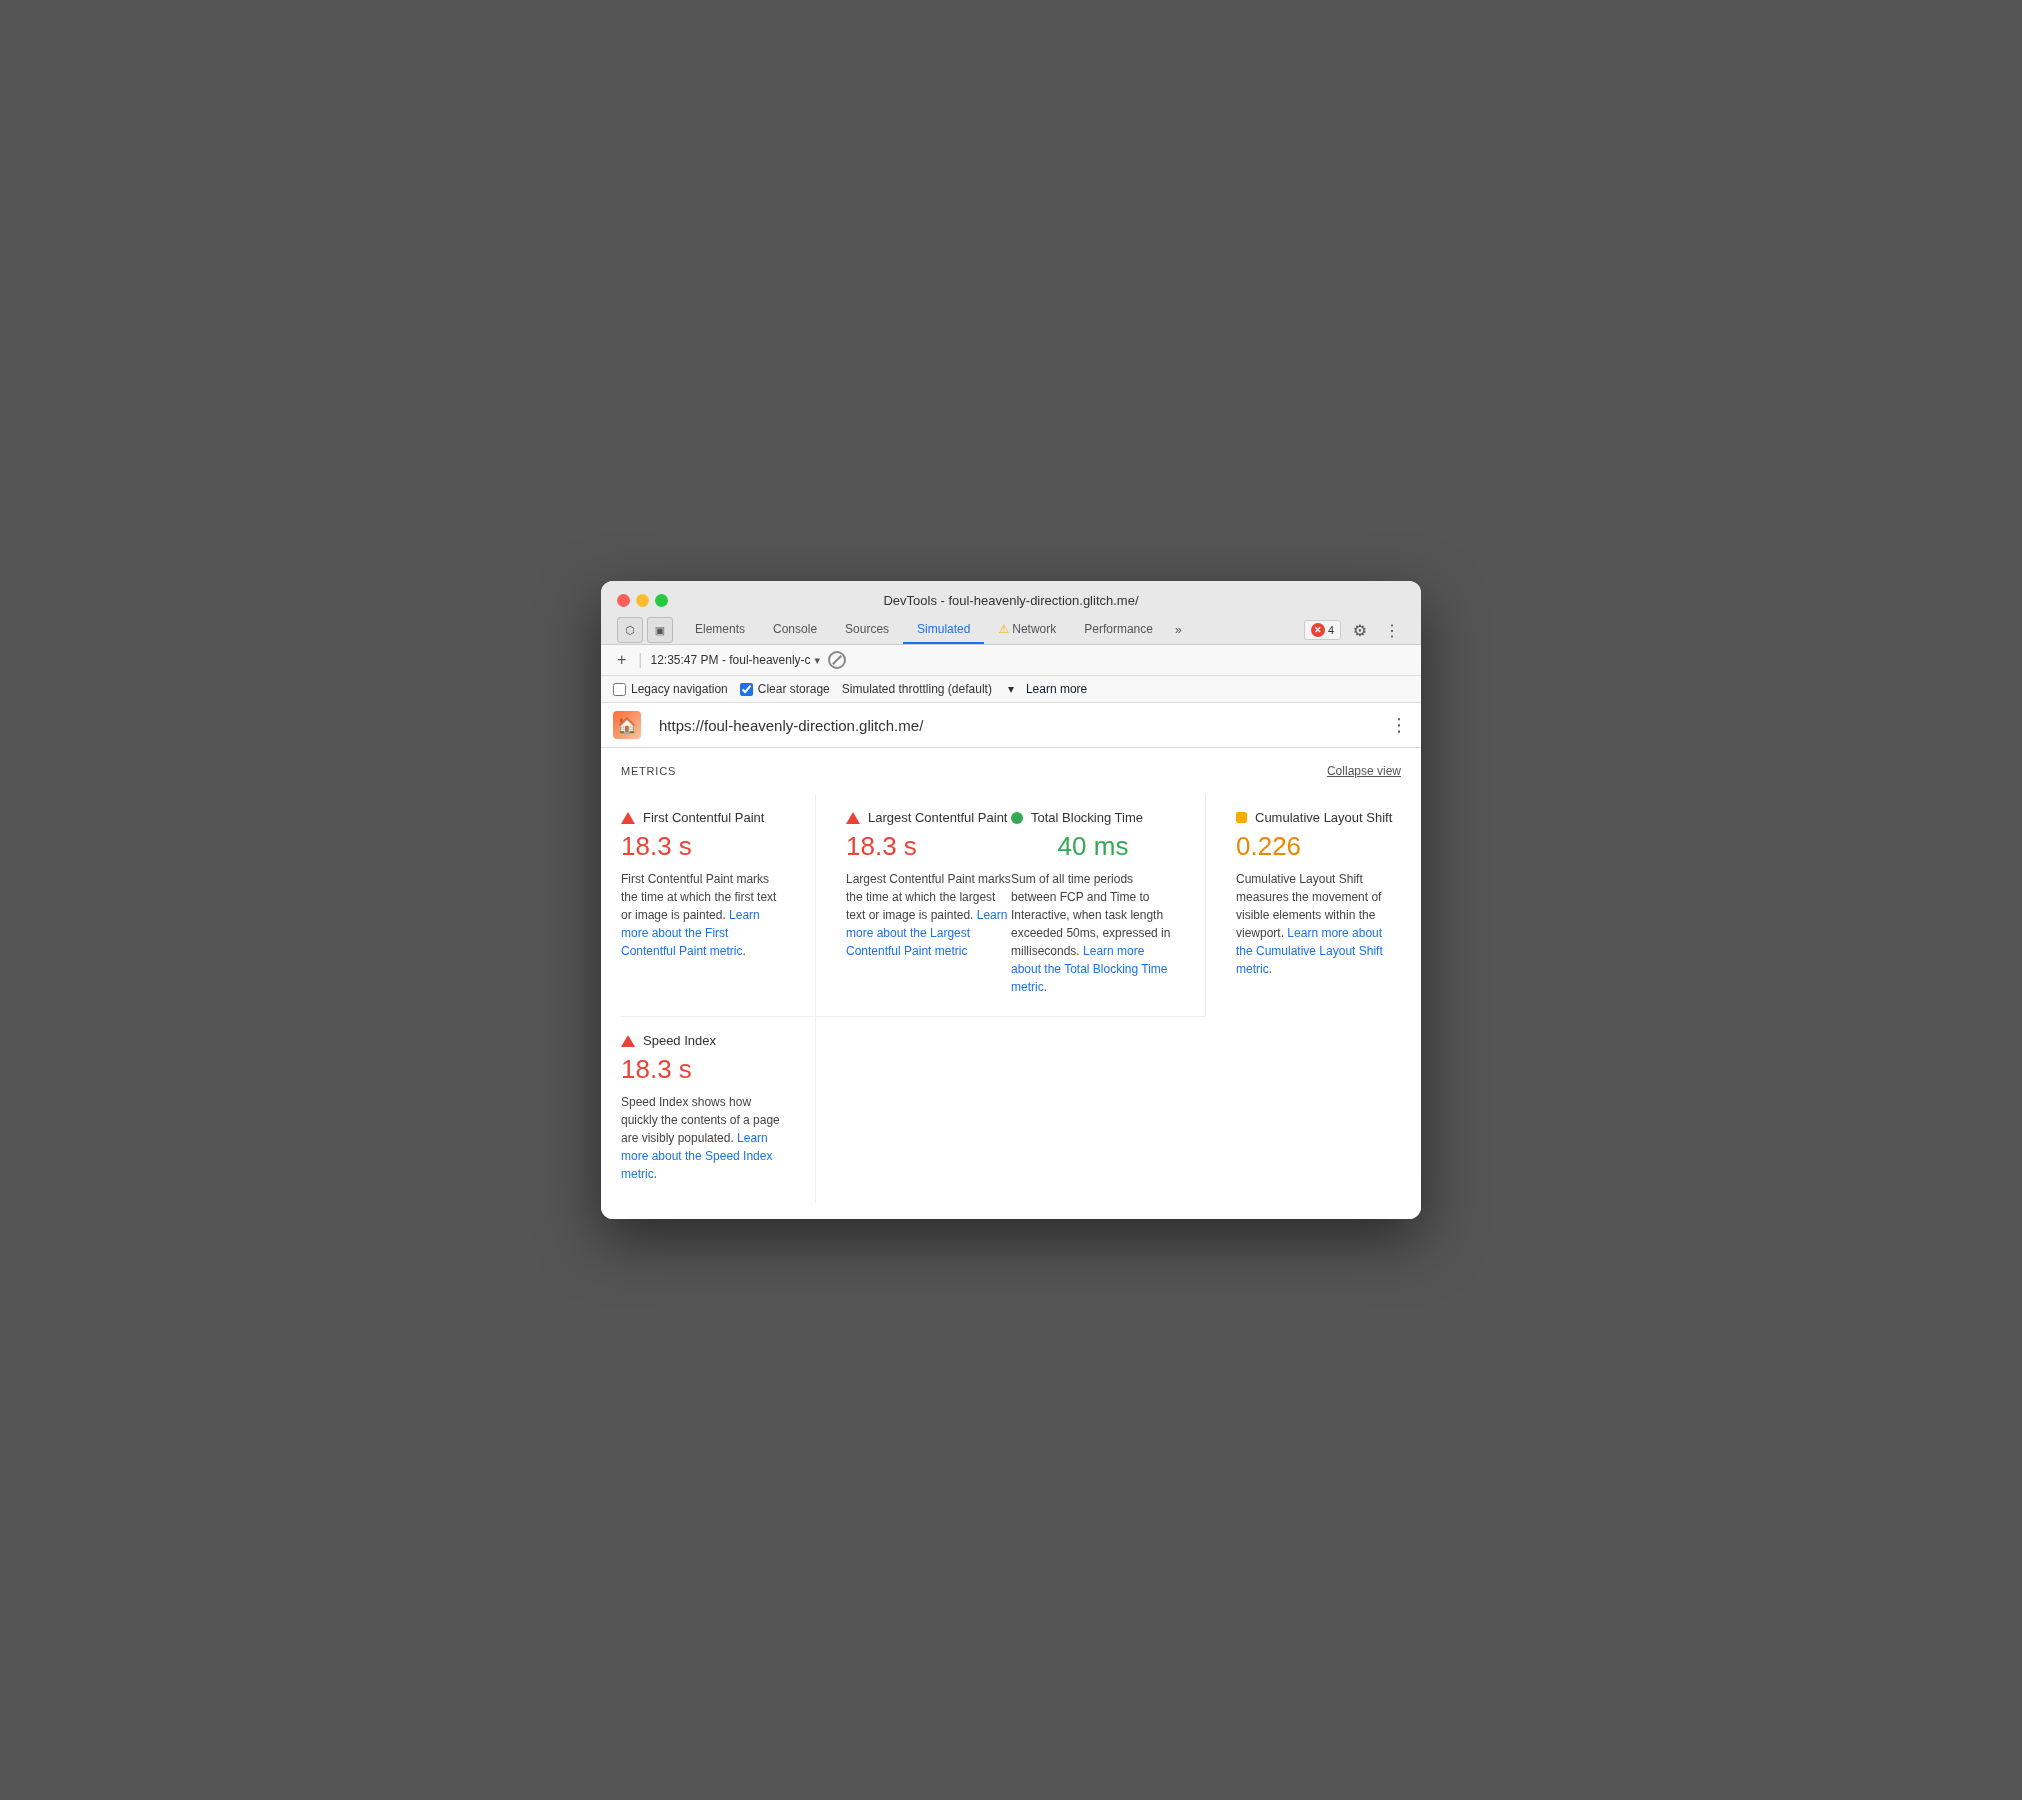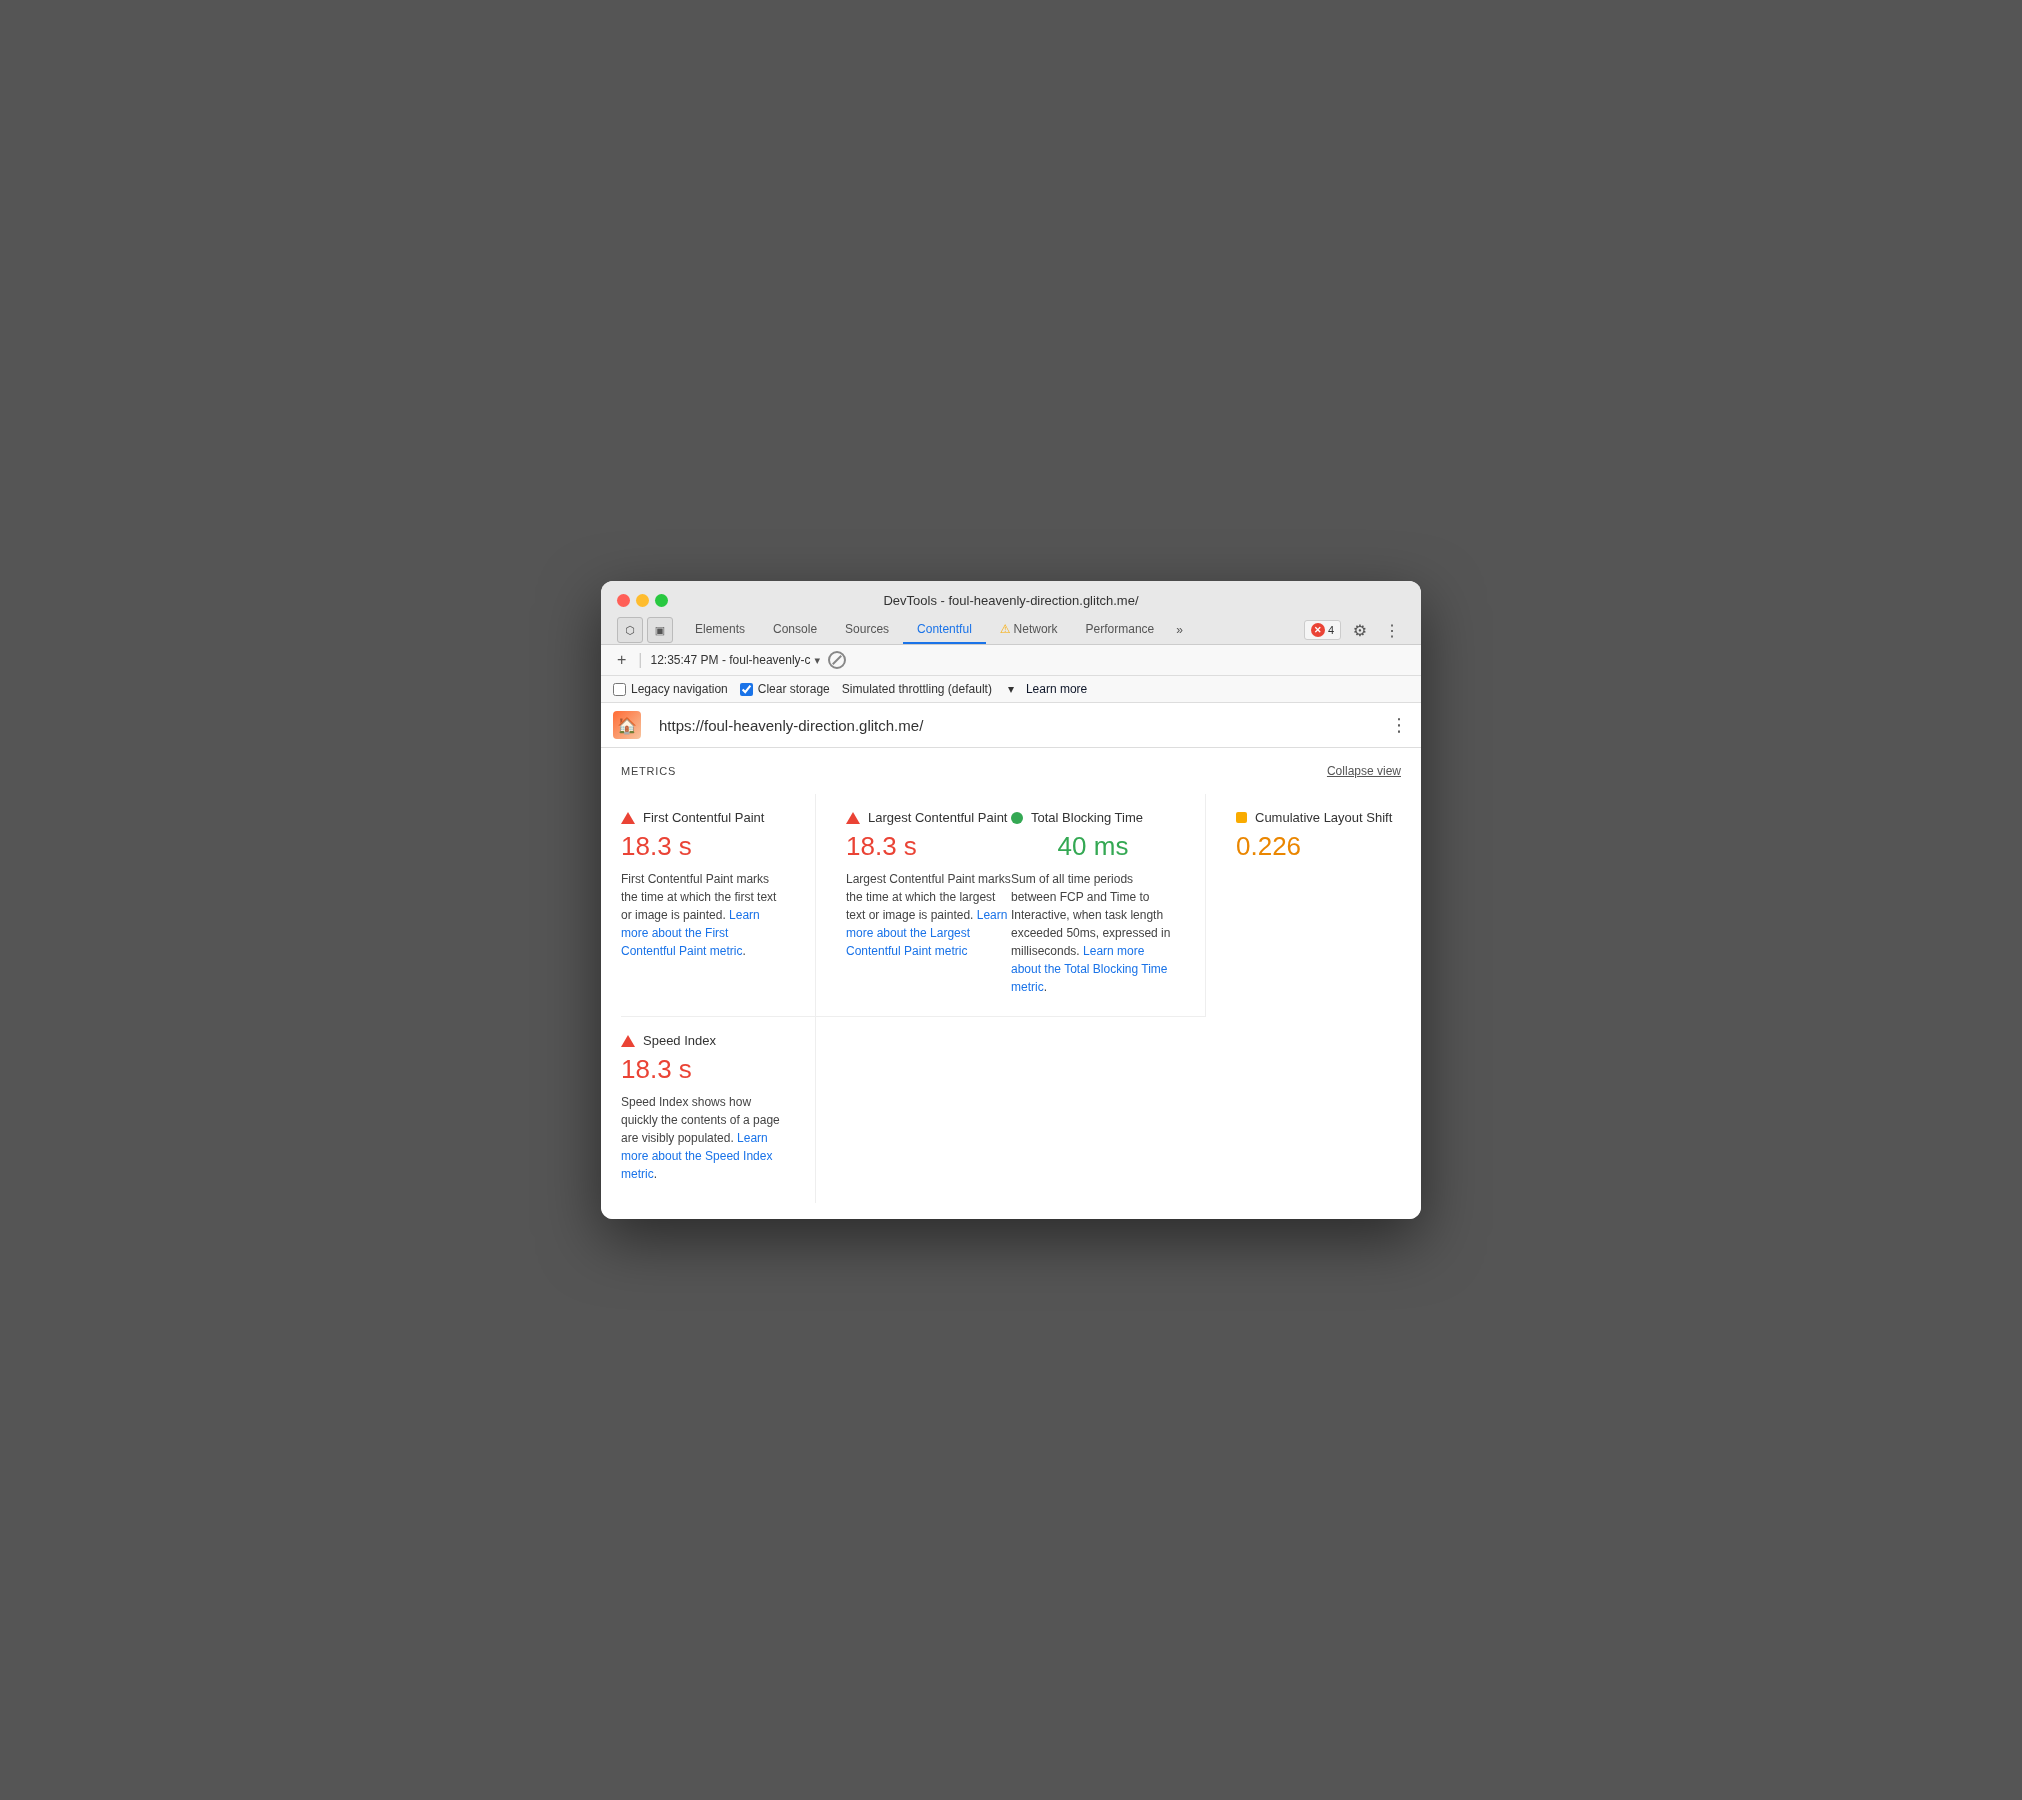--- a/index.html
+++ b/index.html
@@ -432,21 +432,21 @@
       <div class="tab">
         <span>Elements</span>
       </div>
       <div class="tab">
         <span>Console</span>
       </div>
       <div class="tab">
         <span>Sources</span>
       </div>
       <div class="tab active">
-        <span>Contentful</span>
+        <span>Simulated</span>
       </div>
       <div class="tab">
         <span class="warning-icon">⚠</span><span>Network</span>
       </div>
       <div class="tab">
         <span>Performance</span>
       </div>
       <div class="tab-more">
         <span>»</span>
       </div>
@@ -534,20 +534,23 @@
           Sum of all time periods between FCP and Time to Interactive, when task length exceeded 50ms, expressed in milliseconds. <a class="metric-link" href="#">Learn more about the Total Blocking Time metric</a>.
         </div>
       </div>
 
       <div class="metric-cell">
         <div class="metric-title-row">
           <div class="status-indicator orange-square"></div>
           <span class="metric-name">Cumulative Layout Shift</span>
         </div>
         <div class="metric-value orange">0.226</div>
+        <div class="metric-desc">
+          Cumulative Layout Shift measures the movement of visible elements within the viewport. <a class="metric-link" href="#">Learn more about the Cumulative Layout Shift metric</a>.
+        </div>
       </div>
 
       <div class="metric-cell full-width">
         <div class="metric-title-row">
           <div class="status-indicator red-triangle"></div>
           <span class="metric-name">Speed Index</span>
         </div>
         <div class="metric-value red">18.3 s</div>
         <div class="metric-desc">
           Speed Index shows how quickly the contents of a page are visibly populated. <a class="metric-link" href="#">Learn more about the Speed Index metric</a>.

